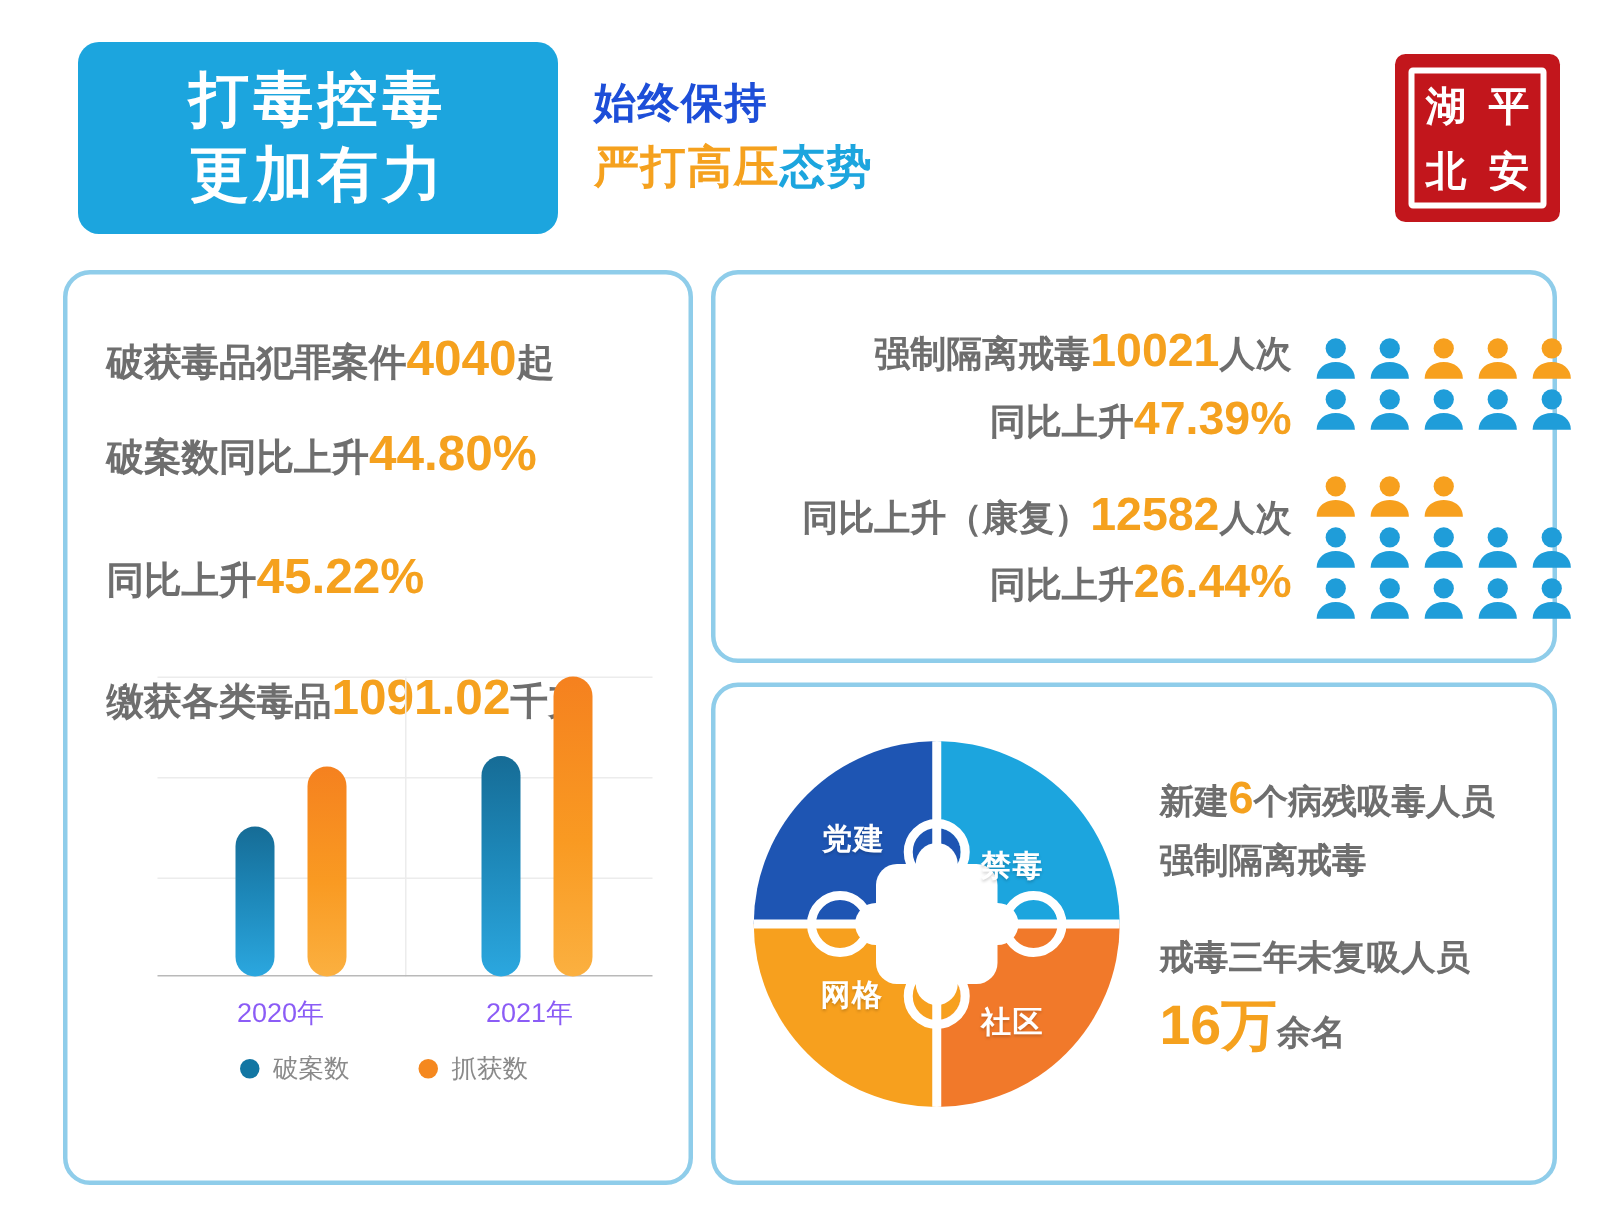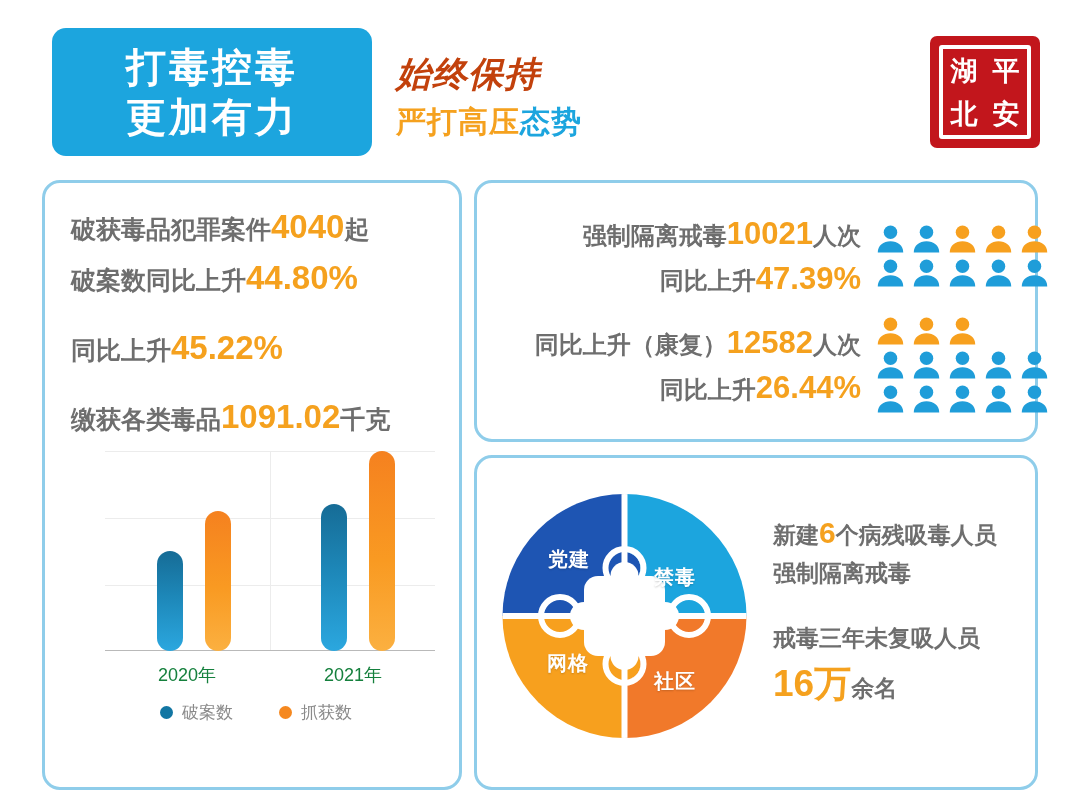--- a/index.html
+++ b/index.html
@@ -30,22 +30,22 @@
     letter-spacing:3px;
     line-height:1.26;
     white-space:nowrap;
   }
 
   .subtitle{
     position:absolute;left:396px;top:50px;
     line-height:1.36;
   }
   .sub-line1{
-    font-size:35px;font-weight:bold;color:#c2410c;
-    letter-spacing:1px;white-space:nowrap;font-style:italic;
+    font-size:28px;font-weight:bold;color:#1d4ed8;
+    letter-spacing:1px;white-space:nowrap;
   }
   .sub-line2{
     font-size:30px;font-weight:bold;
     letter-spacing:1px;white-space:nowrap;margin-top:4px;
   }
   .sub-orange{color:#F5A11E;}
   .sub-blue{color:#1CA5DE;}
 
   
   .seal{
@@ -81,39 +81,39 @@
     box-sizing:border-box;
   }
   #panel-left {left:42px; top:180px; width:420px; height:610px;}
   #panel-stats{left:474px;top:180px; width:564px; height:262px;}
   #panel-net  {left:474px;top:455px; width:564px; height:335px;}
 
   
   .lp-text{position:absolute;left:26px;top:18px;width:380px;}
   .lp-row{
     color:#6E6E6E;font-size:25px;font-weight:bold;
-    line-height:1.56;letter-spacing:0px;white-space:nowrap;
+    line-height:1.56;letter-spacing:0px;white-space:nowrap;margin-top:12px;
   }
   .lp-row .hl{color:#F5A11E;font-size:33px;font-weight:bold;letter-spacing:0px;}
   .lp-gap{height:18px;}
 
   
   #chart{position:absolute;left:22px;top:268px;width:378px;height:260px;}
   .plot{position:absolute;left:38px;top:0;width:330px;height:200px;}
   .gridline{position:absolute;left:0;width:100%;height:1px;background:#ECECEC;}
   .axisline{position:absolute;left:0;bottom:0;width:100%;height:1px;background:#B9B9B9;}
   .vsep{position:absolute;top:0;bottom:0;width:1px;background:#ECECEC;}
   .bar{
     position:absolute;bottom:0;width:26px;border-radius:13px;
   }
   .bar.blue  {background:linear-gradient(180deg,#166C96 0%,#1D87B8 45%,#2BA7DF 100%);}
   .bar.orange{background:linear-gradient(180deg,#F5811F 0%,#F99A22 55%,#FBB040 100%);}
   .xlab{
     position:absolute;top:212px;
-    color:#15803d;font-size:18px;text-align:center;width:120px;
+    color:#8b5cf6;font-size:18px;text-align:center;width:120px;
   }
   .legend{
     position:absolute;top:250px;left:0;width:378px;
     display:flex;justify-content:center;gap:46px;
   }
   .lg-item{display:flex;align-items:center;gap:9px;}
   .lg-dot{width:13px;height:13px;border-radius:50%;}
   .lg-dot.blue{background:#1276A3;}
   .lg-dot.orange{background:#F5881F;}
   .lg-txt{color:#8A8A8A;font-size:17px;}

